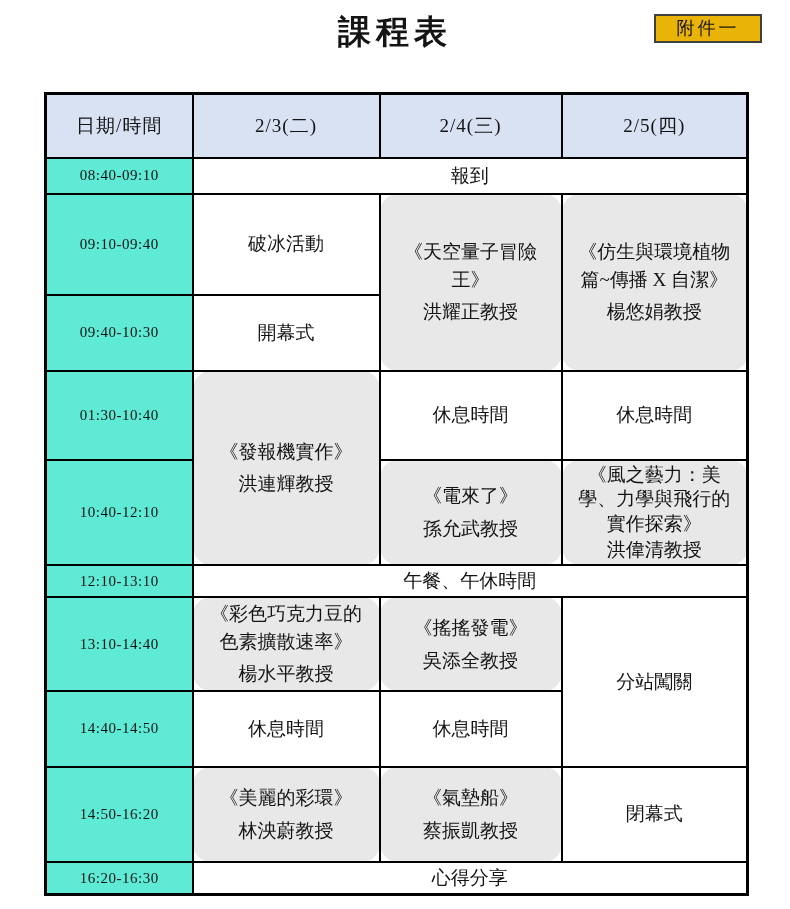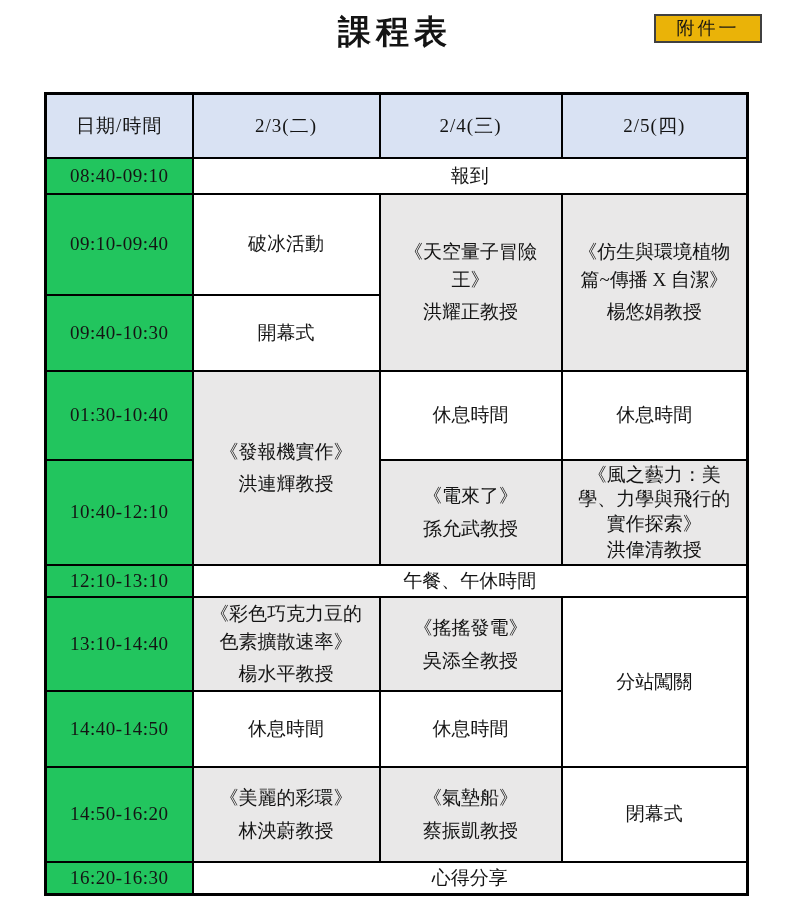--- a/index.html
+++ b/index.html
@@ -77,26 +77,26 @@
   tr.rh-r2{height:101px;}
   tr.rh-r3{height:76px;}
   tr.rh-r4{height:89px;}
   tr.rh-r5{height:103px;}
   tr.rh-r6{height:20px;}
   tr.rh-r7{height:92px;}
   tr.rh-r8{height:76px;}
   tr.rh-r9{height:95px;}
   tr.rh-r10{height:33px;}
   td.time{
-    font-size:19px;
+    font-size:15px;
     letter-spacing:0.5px;
-    background:#22c55e;
+    background:#5eead4;
   }
   td.plain{background:#ffffff;border-radius:6px;}
-  td.session{line-height:1.45;}
+  td.session{line-height:1.45;border-radius:18px;}
   td.gray{background:var(--highlight-bg);}
   .session-title{white-space:pre-line;}
   .session-speaker{margin-top:5px;white-space:pre-line;}
   td.tight{line-height:1.3;}
   td.tight .session-speaker{margin-top:1px;}
 </style>
 </head>
 <body>
 
 <div class="page">

